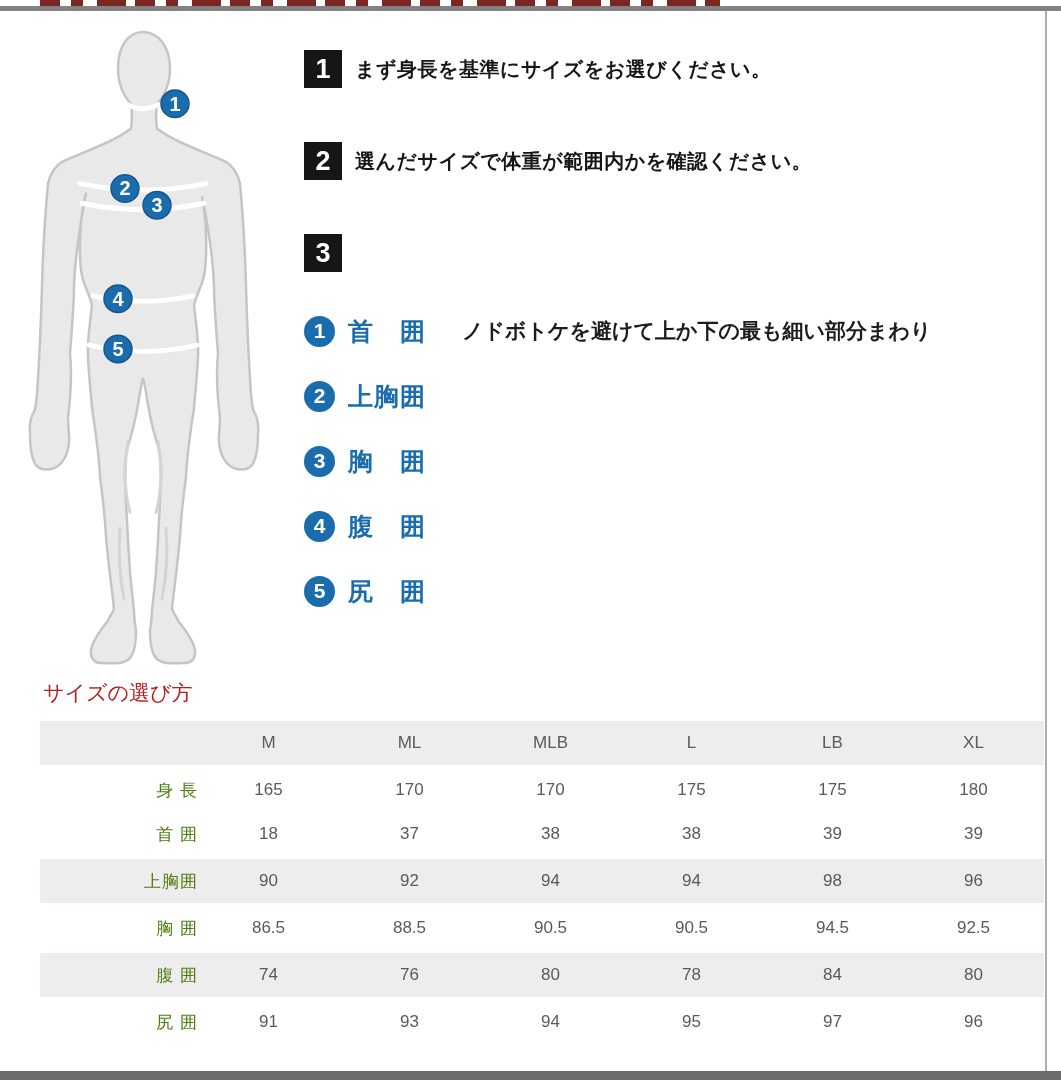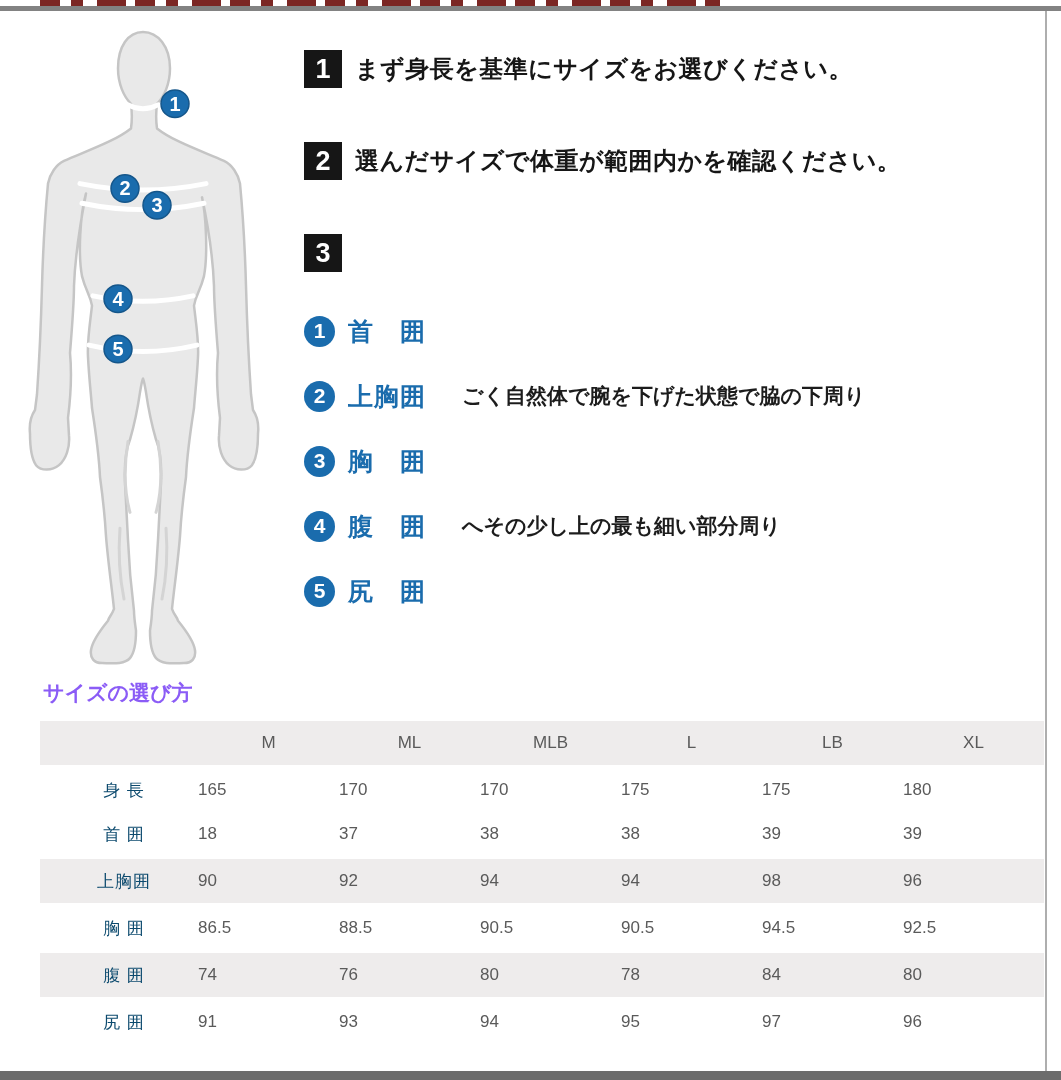--- a/index.html
+++ b/index.html
@@ -26,43 +26,43 @@
   .figure-area svg{width:100%;height:100%;display:block;}
 
   
   .steps{position:absolute;left:304px;top:50px;display:flex;flex-direction:column;gap:54px;}
   .step{display:flex;align-items:center;height:38px;white-space:nowrap;}
   .step-num{
     width:38px;height:38px;background:#161616;color:#fff;flex:0 0 38px;
     display:flex;align-items:center;justify-content:center;
     font-size:27px;font-weight:bold;
   }
-  .step-text{margin-left:13px;font-size:24px;font-weight:bold;letter-spacing:.5px;color:#161616;}
+  .step-text{margin-left:13px;font-size:20px;font-weight:bold;letter-spacing:.5px;color:#161616;}
 
   
   .measurements{position:absolute;left:304px;top:314px;display:flex;flex-direction:column;gap:31px;}
   .meas{display:flex;align-items:center;height:34px;white-space:nowrap;}
   .meas-num{
     width:31px;height:31px;border-radius:50%;background:#1a6cad;color:#fff;flex:0 0 31px;
     display:flex;align-items:center;justify-content:center;
     font-size:21px;font-weight:bold;
   }
   .meas-label{margin-left:13px;width:88px;font-size:25px;font-weight:bold;color:#1a6cad;letter-spacing:1px;}
   .meas-desc{margin-left:26px;font-size:21px;font-weight:600;color:#1c1c1c;}
 
   
   .table-section{position:absolute;left:40px;top:679px;width:1004px;}
-  .table-title{font-size:21px;font-weight:bold;color:#8b5cf6;margin:0 4px 11px 3px;}
+  .table-title{font-size:21px;font-weight:normal;color:#b91c1c;margin:0 4px 11px 3px;}
   table.size-table{width:100%;border-collapse:collapse;table-layout:fixed;}
   table.size-table th, table.size-table td{height:44px;padding:0;vertical-align:middle;}
   table.size-table col.lab{width:158px;}
   th{font-weight:normal;}
   .h-cell{font-size:17px;color:#5a5a5a;text-align:center;}
-  .lab-cell{font-size:17px;color:#0c4a6e;text-align:center;padding-left:10px !important;letter-spacing:1px;}
-  .val-cell{font-size:17px;color:#5a5a5a;}
+  .lab-cell{font-size:17px;color:#4d7c0f;text-align:right;padding-left:10px !important;letter-spacing:1px;}
+  .val-cell{font-size:17px;color:#5a5a5a;text-align:center;}
   tr.band{background:#eeecec;}
   tr.band td, tr.band th{border-top:3px solid #fff;border-bottom:3px solid #fff;}
 </style>
 </head>
 <body>
 
 <div class="page">
 
   <div class="red-fragments"></div>
   <div class="top-bar"></div>
@@ -150,34 +150,33 @@
       </div>
       <div class="step">
         <span class="step-num">3</span>
       </div>
     </div>
 
   <div class="measurements">
       <div class="meas">
         <span class="meas-num">1</span>
         <span class="meas-label">首　囲</span>
+        <span class="meas-desc">ノドボトケを避けて上か下の最も細い部分まわり</span>
       </div>
       <div class="meas">
         <span class="meas-num">2</span>
         <span class="meas-label">上胸囲</span>
-        <span class="meas-desc">ごく自然体で腕を下げた状態で脇の下周り</span>
       </div>
       <div class="meas">
         <span class="meas-num">3</span>
         <span class="meas-label">胸　囲</span>
       </div>
       <div class="meas">
         <span class="meas-num">4</span>
         <span class="meas-label">腹　囲</span>
-        <span class="meas-desc">へその少し上の最も細い部分周り</span>
       </div>
       <div class="meas">
         <span class="meas-num">5</span>
         <span class="meas-label">尻　囲</span>
       </div>
     </div>
 
   <div class="table-section">
     <div class="table-title">サイズの選び方</div>
     <table class="size-table">

